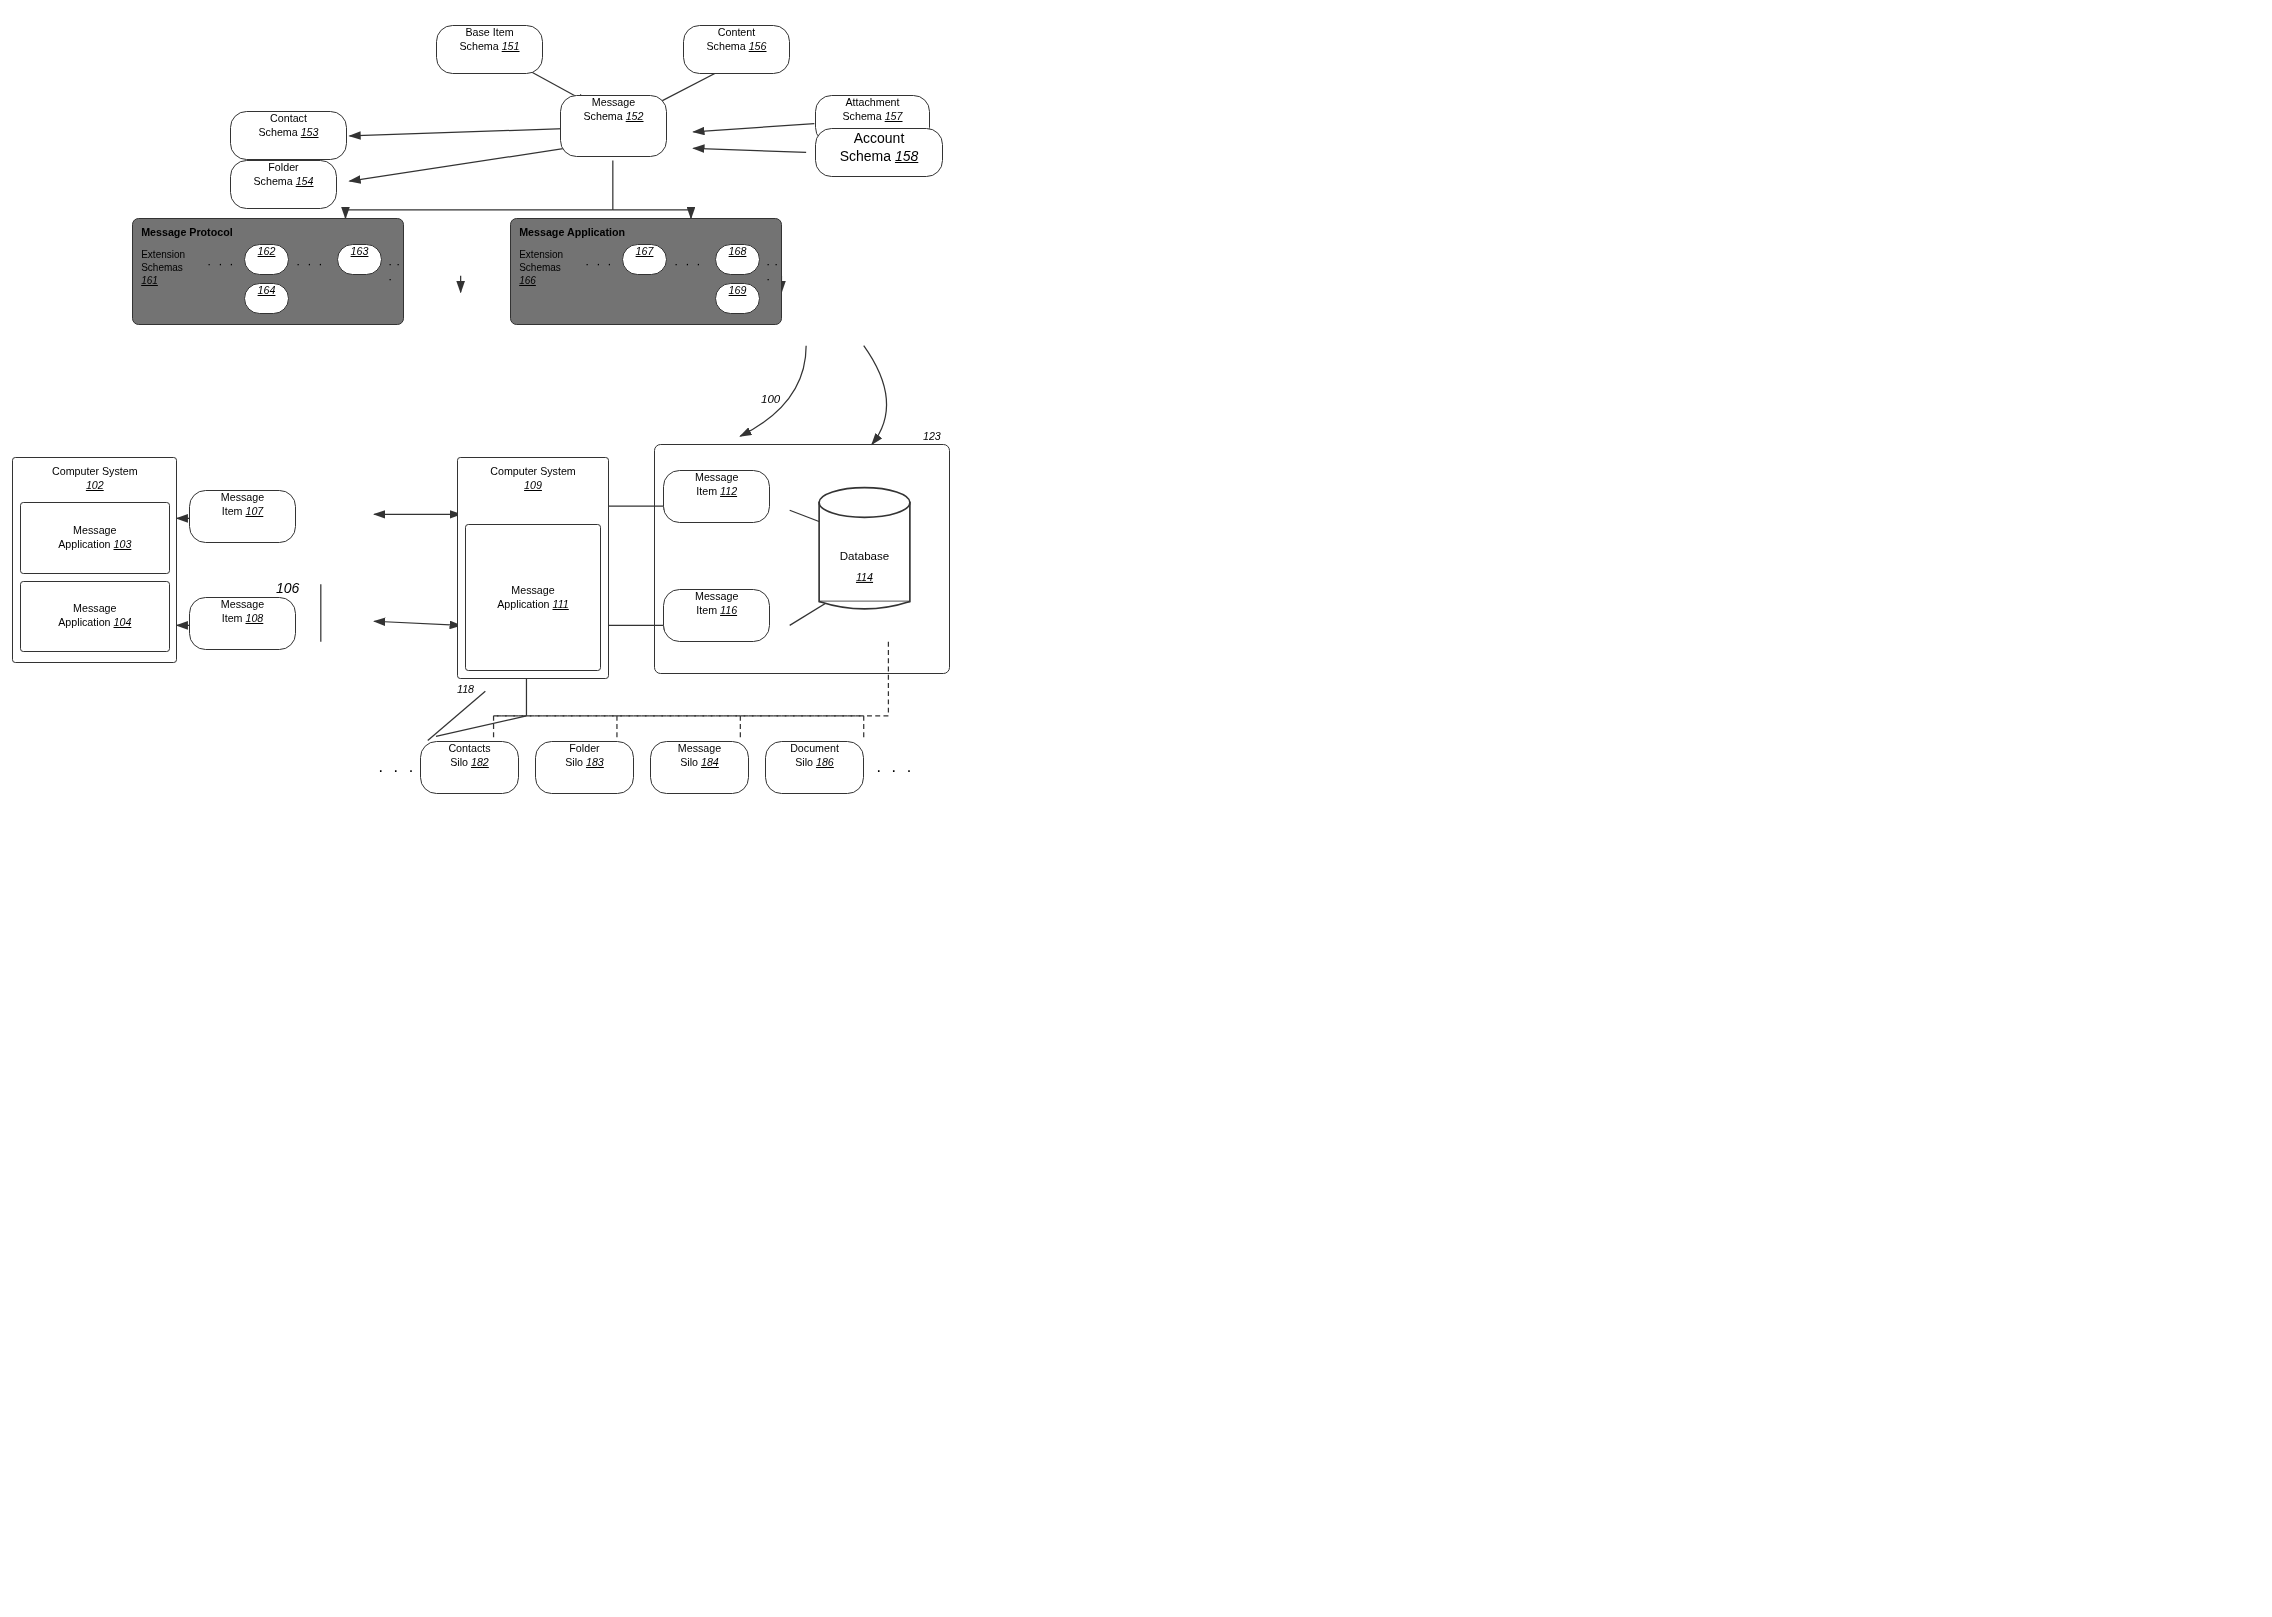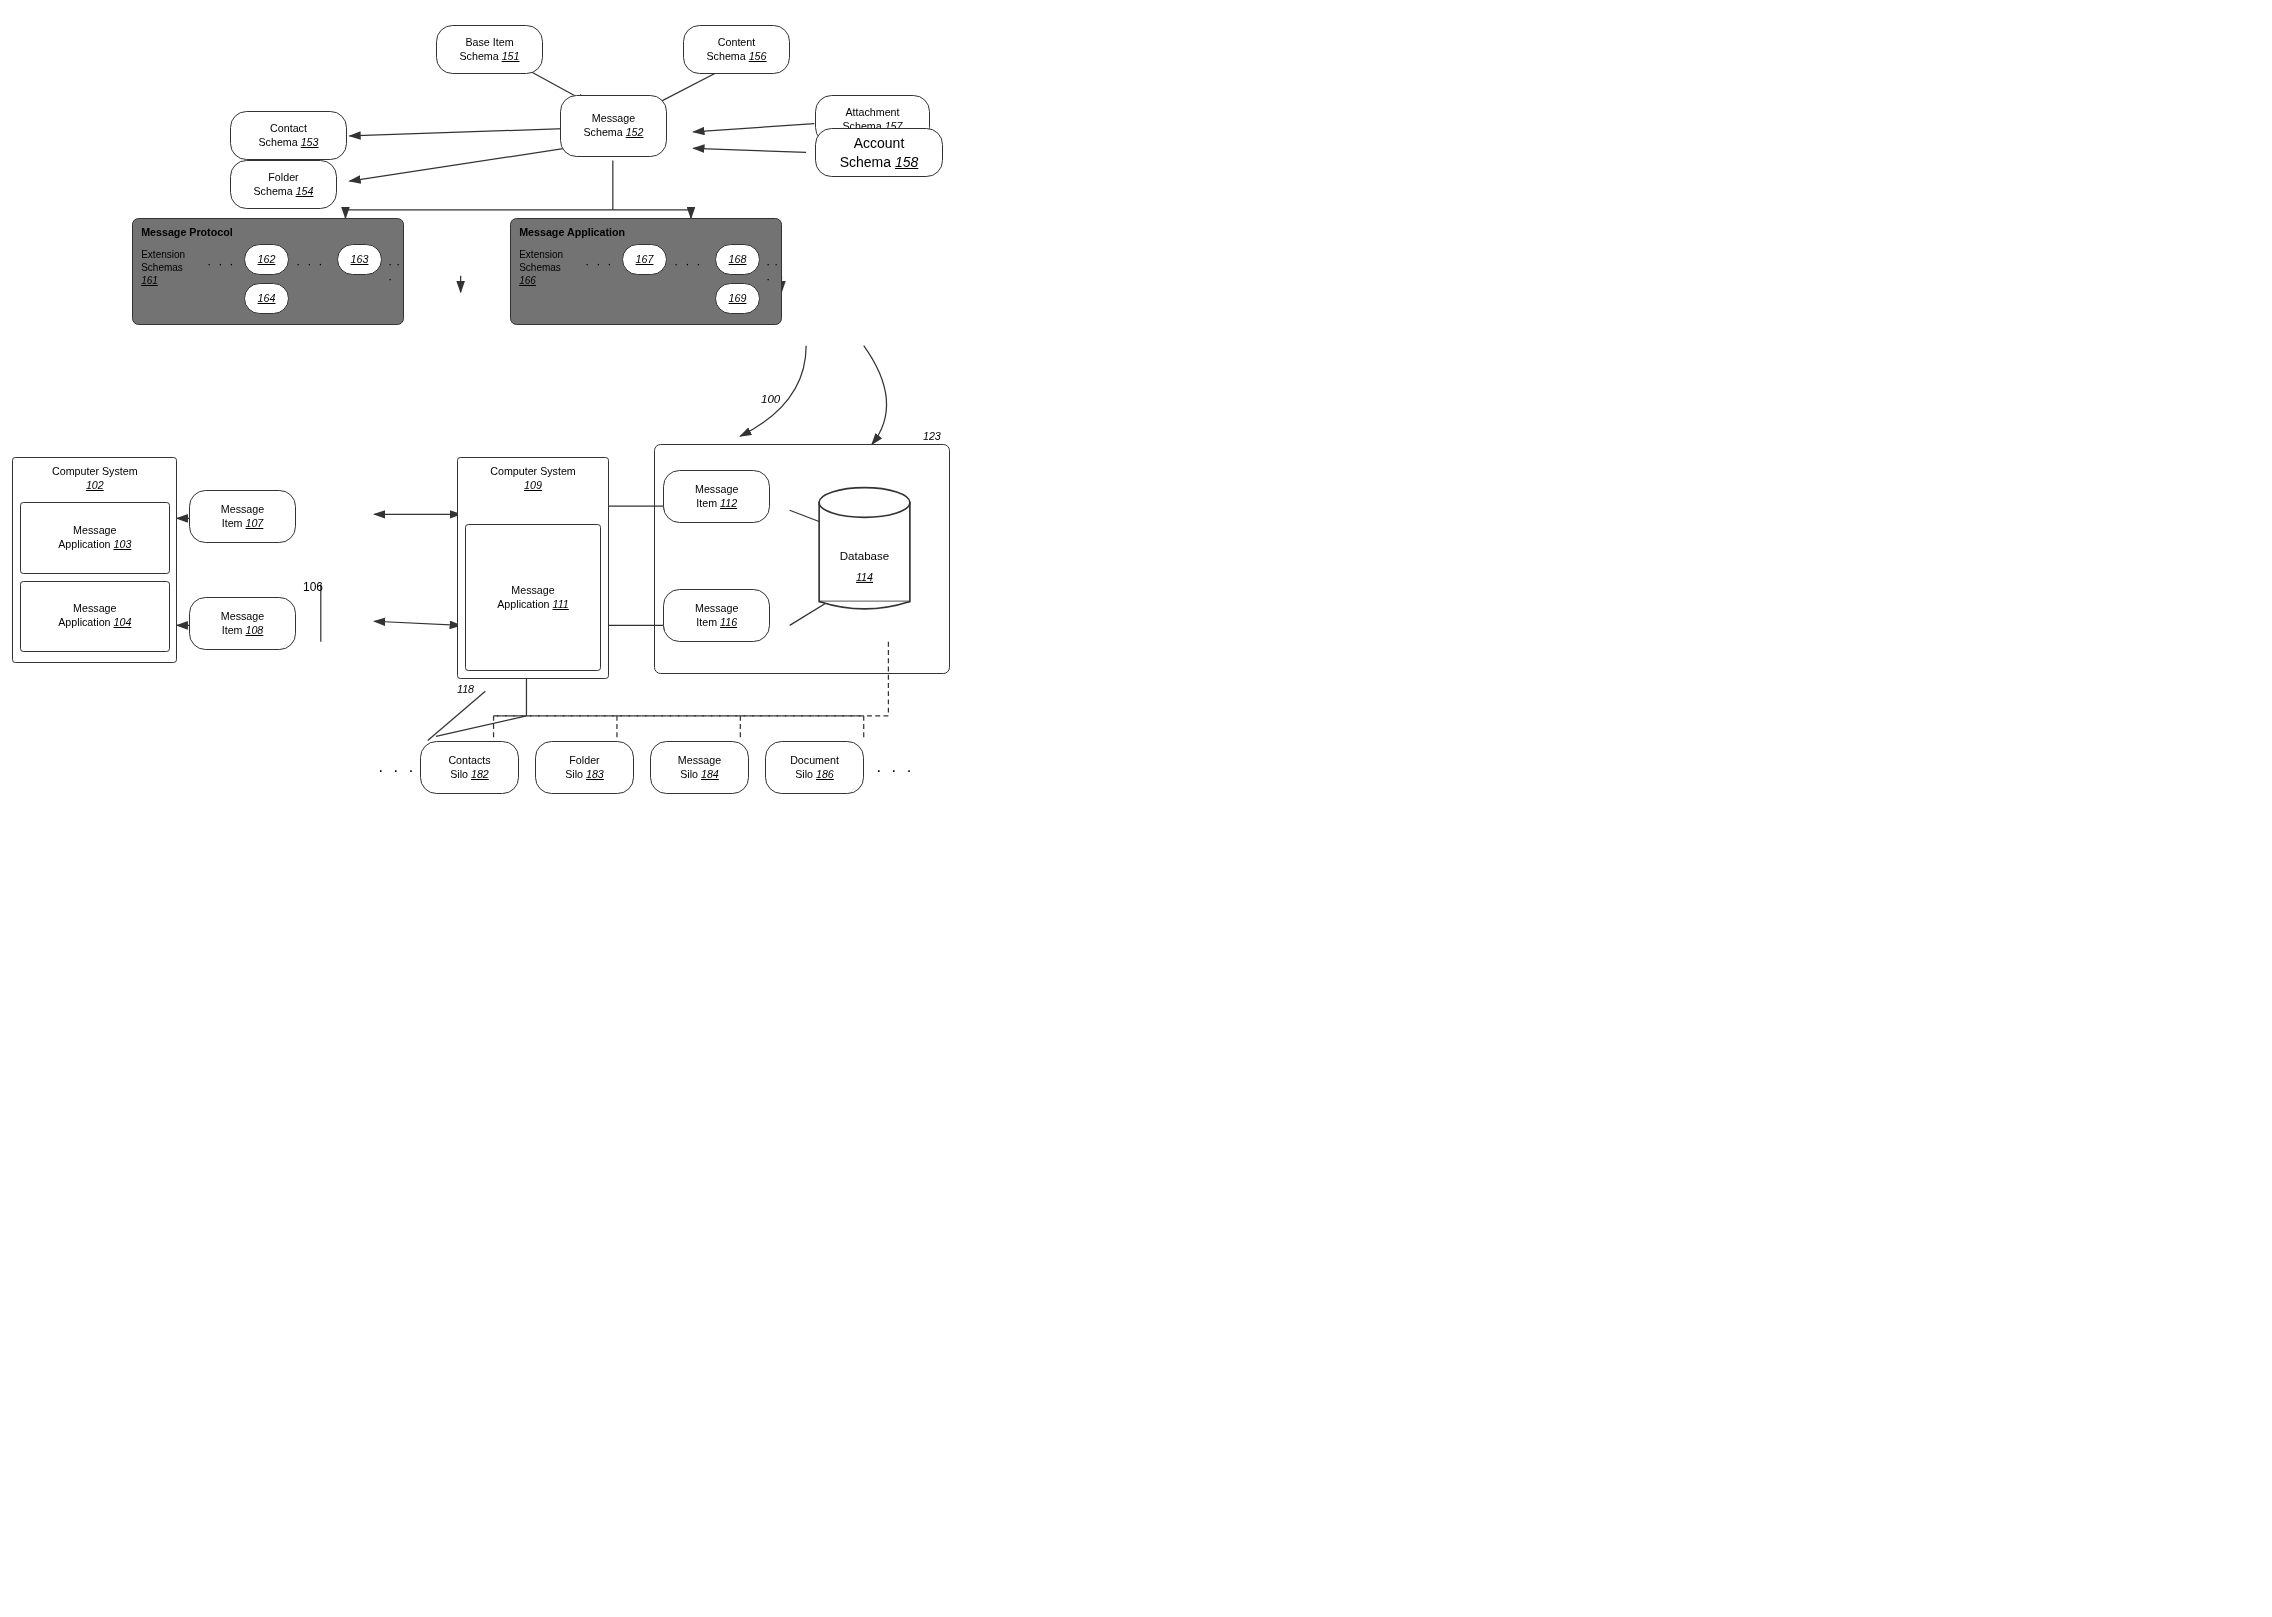--- a/index.html
+++ b/index.html
@@ -37,21 +37,20 @@
       font-style: italic;
     }
     
     .node {
       position: absolute;
       border: 1.6px solid #333;
       background: #fff;
       display: flex;
       flex-direction: column;
       align-items: center;
-      justify-content: center;
       text-align: center;
       line-height: 1.3;
     }
     .node-rounded {
       border-radius: 16.5px;
     }
     .node-rect {
       border-radius: 3.3px;
     }
     .label-italic {
@@ -236,21 +235,21 @@
   </div>
 
   <div class="node node-rounded" style="position:absolute; top:490px; left:189px; width:107px; height:53px; font-size:10.7px;">
     <span>Message<br>Item <span class="label-italic">107</span></span>
   </div>
 
   <div class="node node-rounded" style="position:absolute; top:597px; left:189px; width:107px; height:53px; font-size:10.7px;">
     <span>Message<br>Item <span class="label-italic">108</span></span>
   </div>
 
-  <div style="position:absolute; top:580px; left:303px; font-size:12px;">106</div>
+  <div style="position:absolute; top:580px; left:276px; font-style:italic; font-size:14px;">106</div>
 
   <div class="node node-rect" style="position:absolute; top:457px; left:457px; width:152px; height:222px; font-size:10.7px; padding:6.6px; flex-direction:column; align-items:stretch;">
     <div style="text-align:center; margin-bottom:6.6px;">Computer System<br><span class="label-italic">109</span></div>
     <div class="node node-rect" style="position:relative; margin: 25px 0 0 0; padding:8.2px; font-size:10.7px; flex:1; display:flex; align-items:center; justify-content:center;">
       <span>Message<br>Application <span class="label-italic">111</span></span>
     </div>
   </div>
 
   <div style="position:absolute; top:444px; left:654px; width:296px; height:230px; border: 1.6px solid #333; border-radius:6.6px;">
     <span style="position:absolute; top:-15px; right:8.2px; font-style:italic; font-size:10.7px;">123</span>

